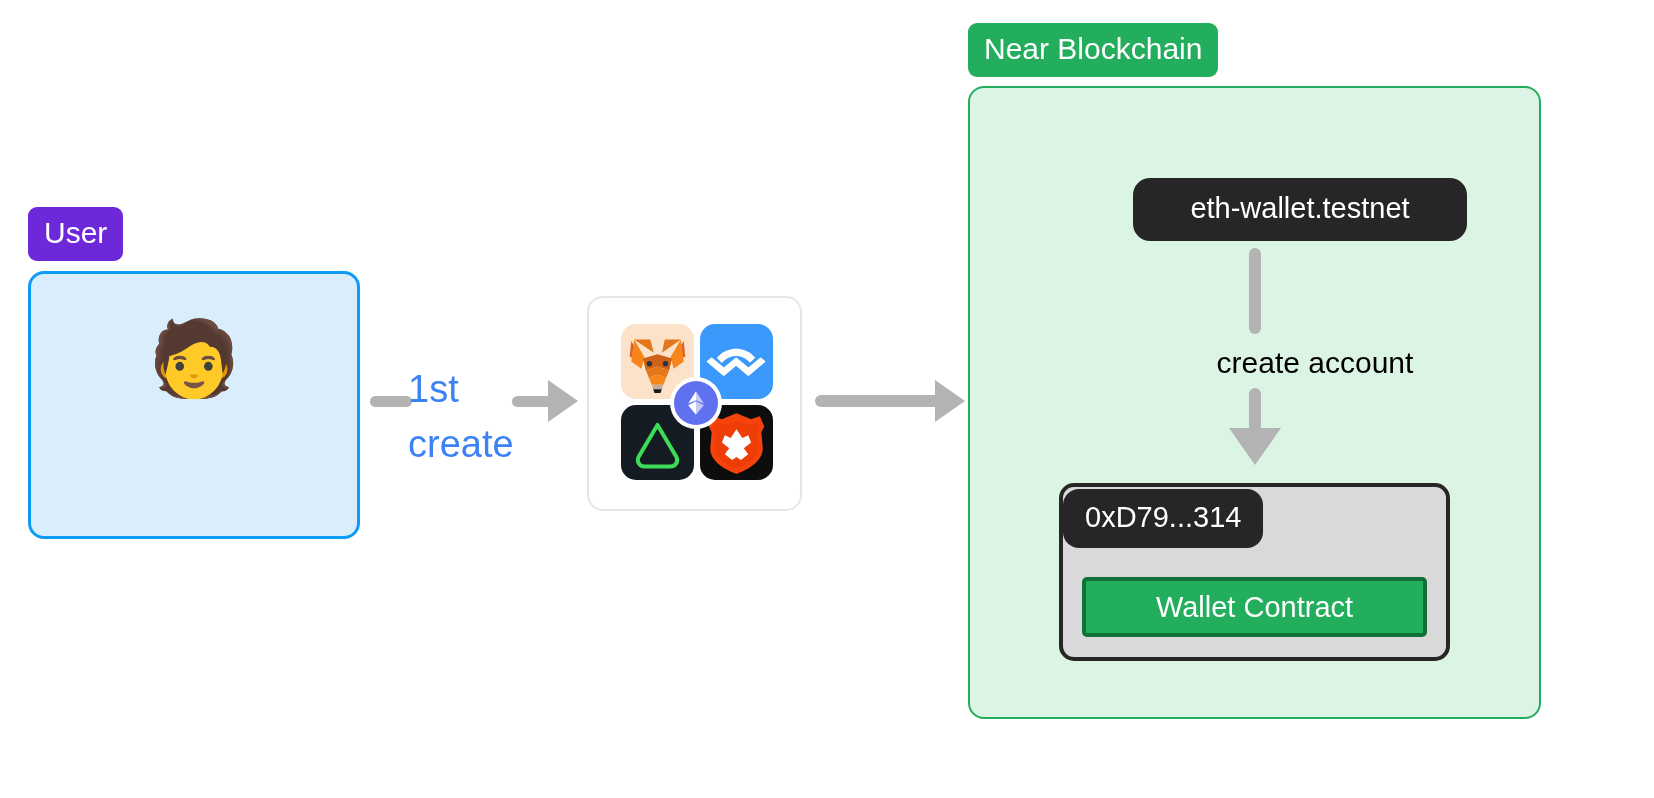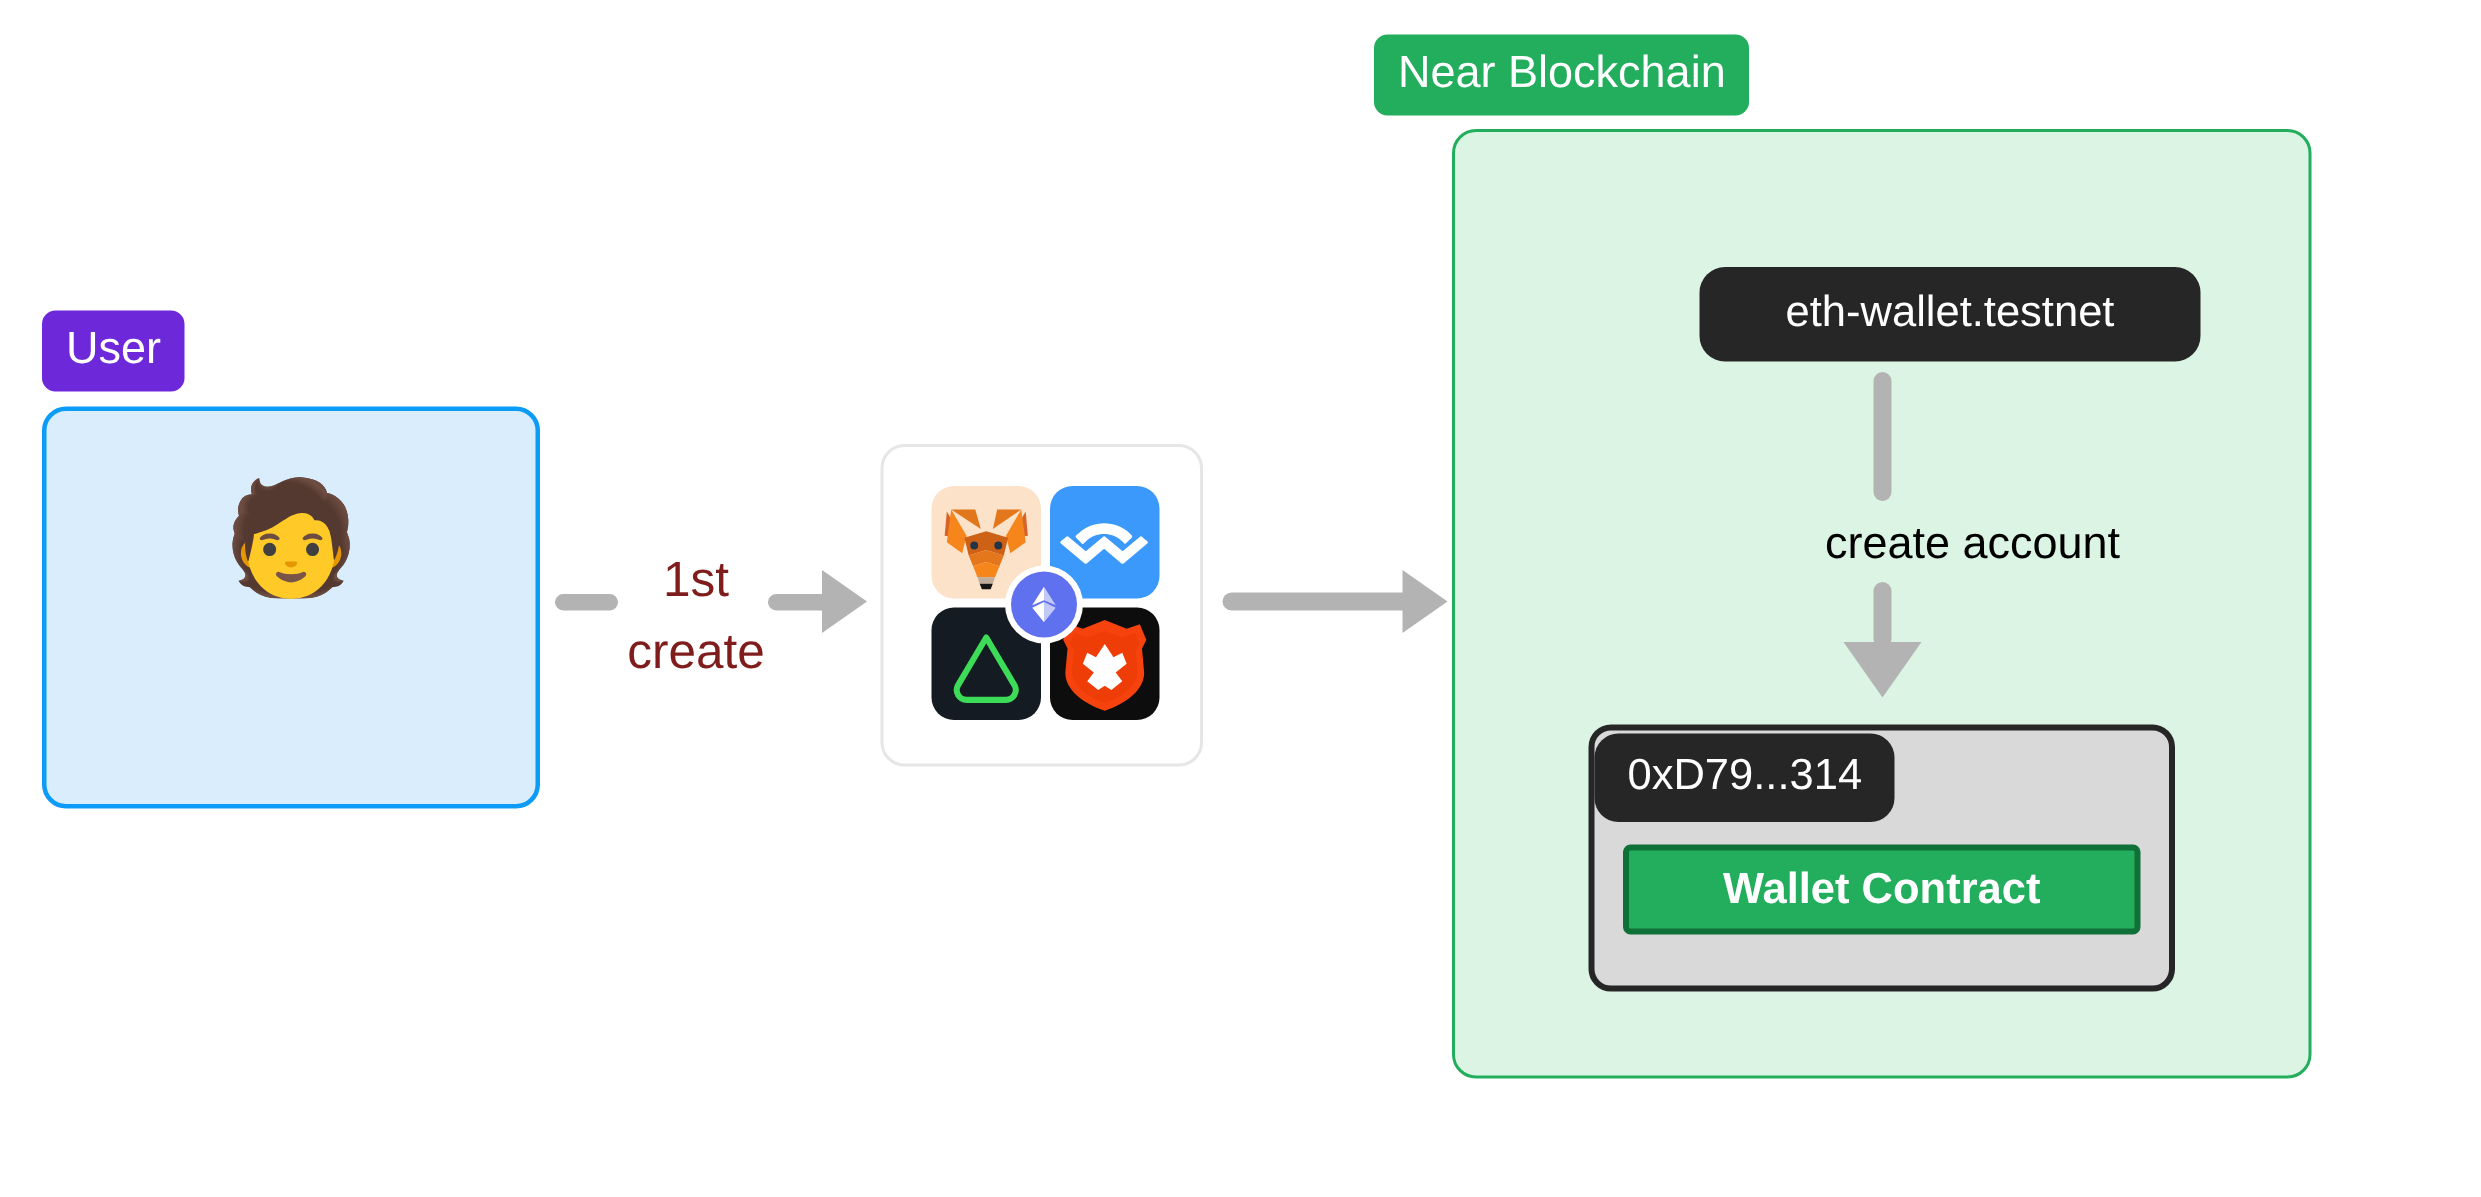--- a/index.html
+++ b/index.html
@@ -26,21 +26,21 @@
     justify-content: center;
     color: #ffffff;
     font-size: 30px;
     line-height: 1;
     border-radius: 9px;
     padding: 11px 16px 13px;
     white-space: nowrap;
     z-index: 6;
   }
   .badge-user  { background: #6d28d9; left: 28px;  top: 207px; }
-  .badge-near  { background: #22ae5c; left: 916px; top: 23px;  }
+  .badge-near  { background: #22ae5c; left: 968px; top: 23px;  }
 
   
   .user-box {
     position: absolute;
     left: 28px;
     top: 271px;
     width: 332px;
     height: 268px;
     background: #d9edfd;
     border: 3px solid #0c9cf7;
@@ -97,35 +97,34 @@
     width: 391px;
     height: 178px;
     background: #d9d9d9;
     border: 4px solid #262626;
     border-radius: 15px;
     z-index: 4;
   }
   .wallet-contract {
     position: absolute;
     left: 1082px;
-    top: 563px;
+    top: 577px;
     width: 345px;
     height: 60px;
     background: #22ae5c;
     border: 4px solid #0f7038;
     border-radius: 5px;
     display: flex;
     align-items: center;
     justify-content: center;
     color: #ffffff;
     font-size: 29px;
     line-height: 1;
     white-space: nowrap;
     z-index: 9;
-    font-weight: bold;
   }
 
   
   .wallet-card {
     position: absolute;
     left: 587px;
     top: 296px;
     width: 215px;
     height: 215px;
     background: #ffffff;
@@ -199,24 +198,24 @@
     z-index: 2;
   }
   .arrow-mid   { left: 548px; top: 380px; }
   .arrow-right { left: 935px; top: 380px; }
 
   .label-1st {
     position: absolute;
     left: 408px;
     top: 362px;
     width: 112px;
-    text-align: center;
-    font-size: 33px;
+    text-align: left;
+    font-size: 38px;
     line-height: 1.45;
-    color: #7f1d1d;
+    color: #3b82f6;
     z-index: 2;
   }
 
   
   .v-shaft {
     position: absolute;
     background: #b3b3b3;
     border-radius: 6px;
     z-index: 3;
   }

